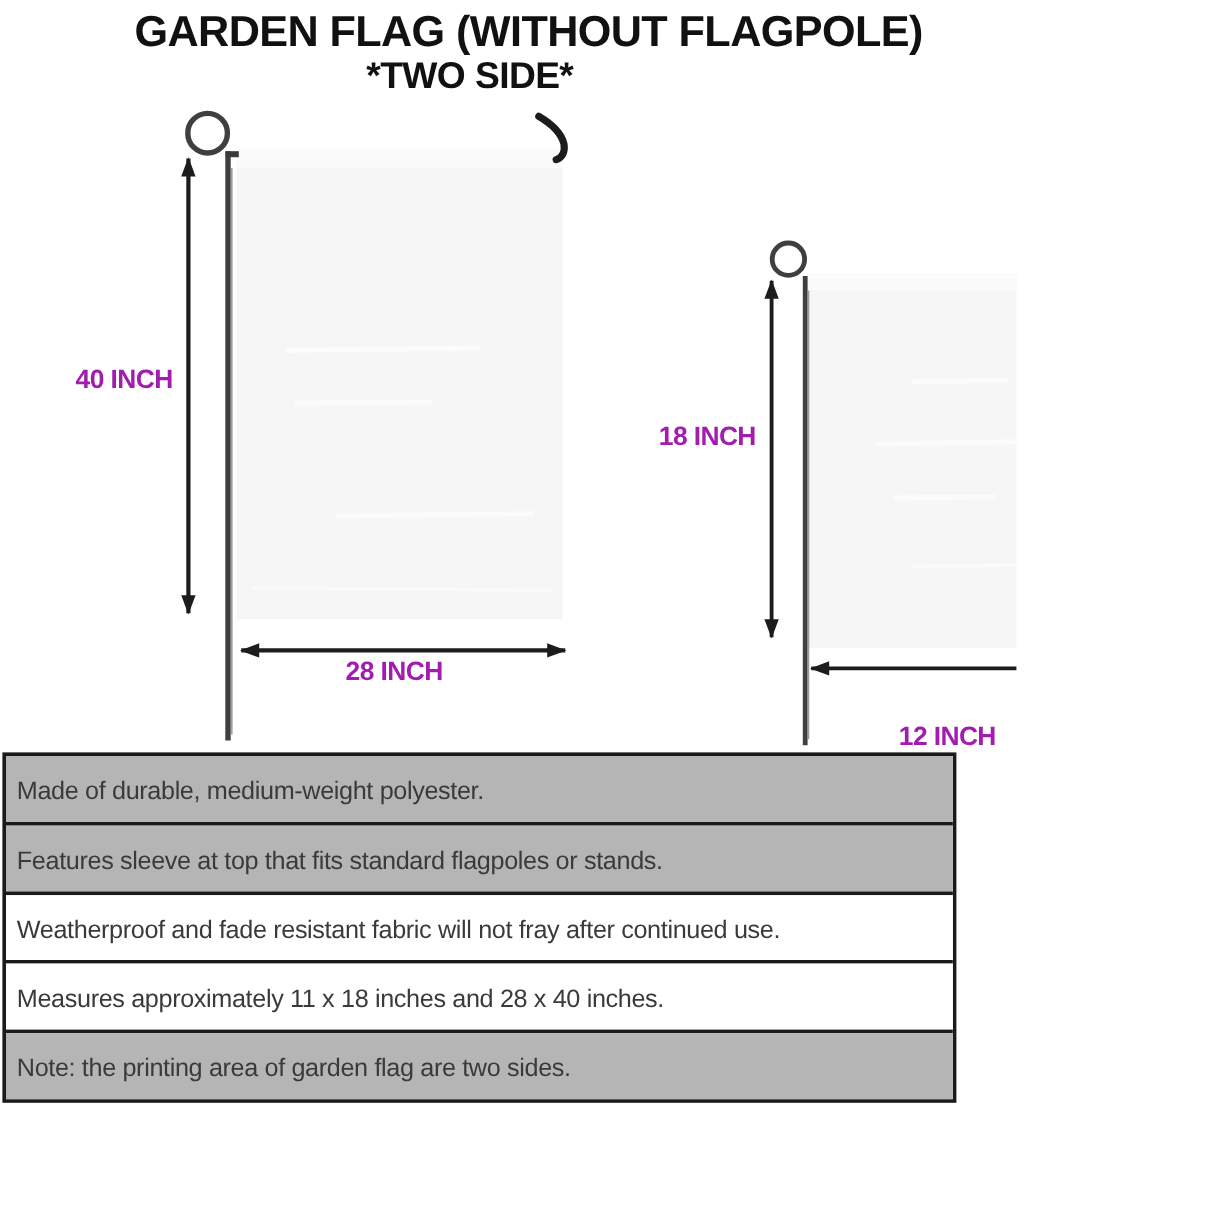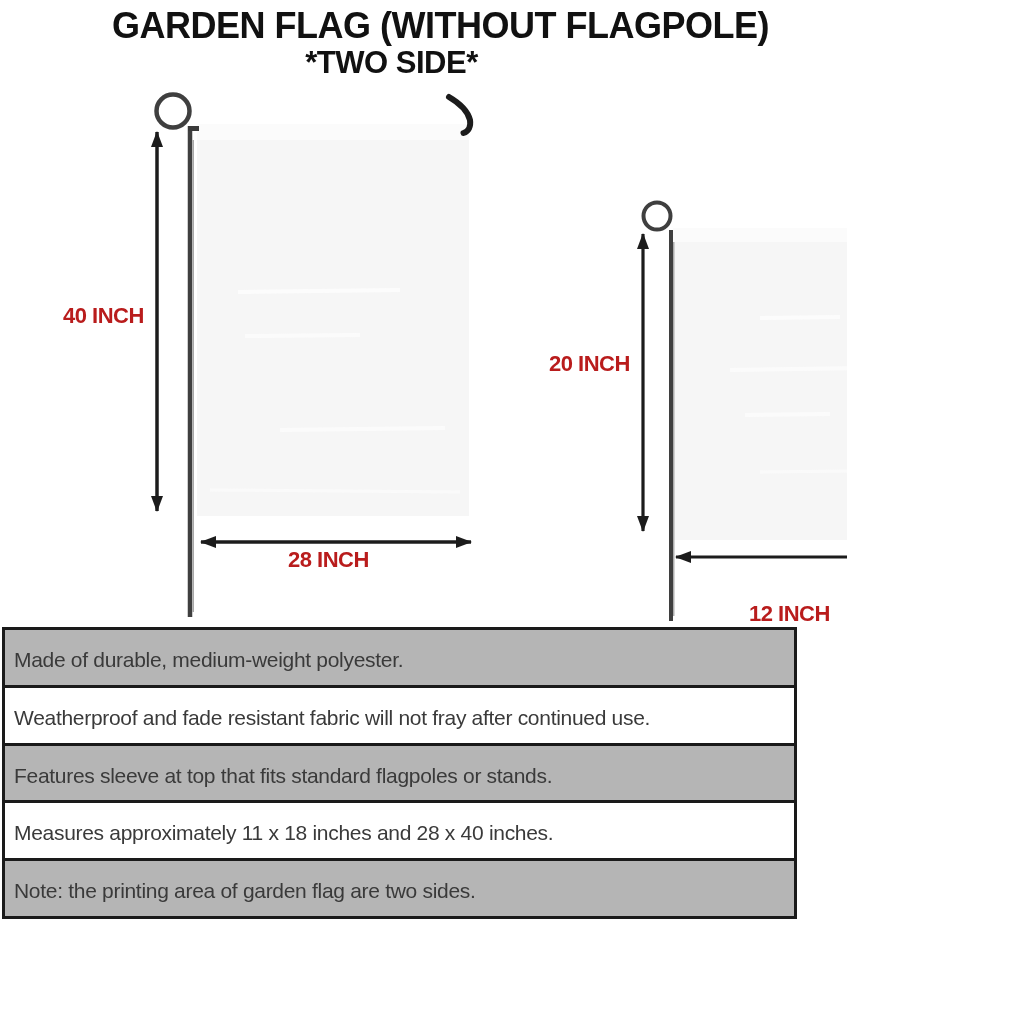--- a/index.html
+++ b/index.html
@@ -15,21 +15,21 @@
   }
   .title-line2{
     position:absolute;top:45px;left:0;width:100%;text-align:center;
     transform:translateX(-32px);
     font-size:31px;font-weight:800;letter-spacing:-0.5px;color:#111111;
     white-space:nowrap;
   }
   .diagram-svg{position:absolute;left:0;top:0;width:1024px;height:1024px;}
   .dim-label{
     position:absolute;font-size:22px;font-weight:700;letter-spacing:-0.5px;
-    color:#b91c1c;white-space:nowrap;
+    color:#a21caf;white-space:nowrap;
   }
   .lbl-40{left:63px;top:303px;}
   .lbl-28{left:288px;top:547px;text-align:right;}
   .lbl-18{left:549px;top:351px;}
   .lbl-12{left:749px;top:562px;margin-top:39px;}
   .features{
     position:absolute;left:2px;top:627px;width:795px;height:292px;
     border:3px solid #1a1a1a;box-sizing:border-box;
     display:flex;flex-direction:column;
   }
@@ -101,24 +101,24 @@
 
       <path d="M882,206 C892,211.5 899,218 901,225 C902,230.5 899.5,234.5 895.5,236" fill="none" stroke="#1c1c1c" stroke-width="5.2" stroke-linecap="round"></path>
 
       <line x1="643" y1="234" x2="643" y2="531" stroke="#1c1c1c" stroke-width="3.2" marker-start="url(#ah)" marker-end="url(#ah)"></line>
       <line x1="676" y1="557" x2="896" y2="557" stroke="#1c1c1c" stroke-width="3.2" marker-start="url(#ah)" marker-end="url(#ah)"></line>
     </g>
   </svg>
 
   <div class="dim-label lbl-40">40 INCH</div>
   <div class="dim-label lbl-28">28 INCH</div>
-  <div class="dim-label lbl-18">20 INCH</div>
+  <div class="dim-label lbl-18">18 INCH</div>
   <div class="dim-label lbl-12">12 INCH</div>
 
   <div class="features">
     <div class="feat-row shaded">Made of durable, medium-weight polyester.</div>
+    <div class="feat-row shaded">Features sleeve at top that fits standard flagpoles or stands.</div>
     <div class="feat-row">Weatherproof and fade resistant fabric will not fray after continued use.</div>
-    <div class="feat-row shaded">Features sleeve at top that fits standard flagpoles or stands.</div>
     <div class="feat-row">Measures approximately 11 x 18 inches and 28 x 40 inches.</div>
     <div class="feat-row shaded">Note: the printing area of garden flag are two sides.</div>
   </div>
 
 </div>
 
 </body></html>

